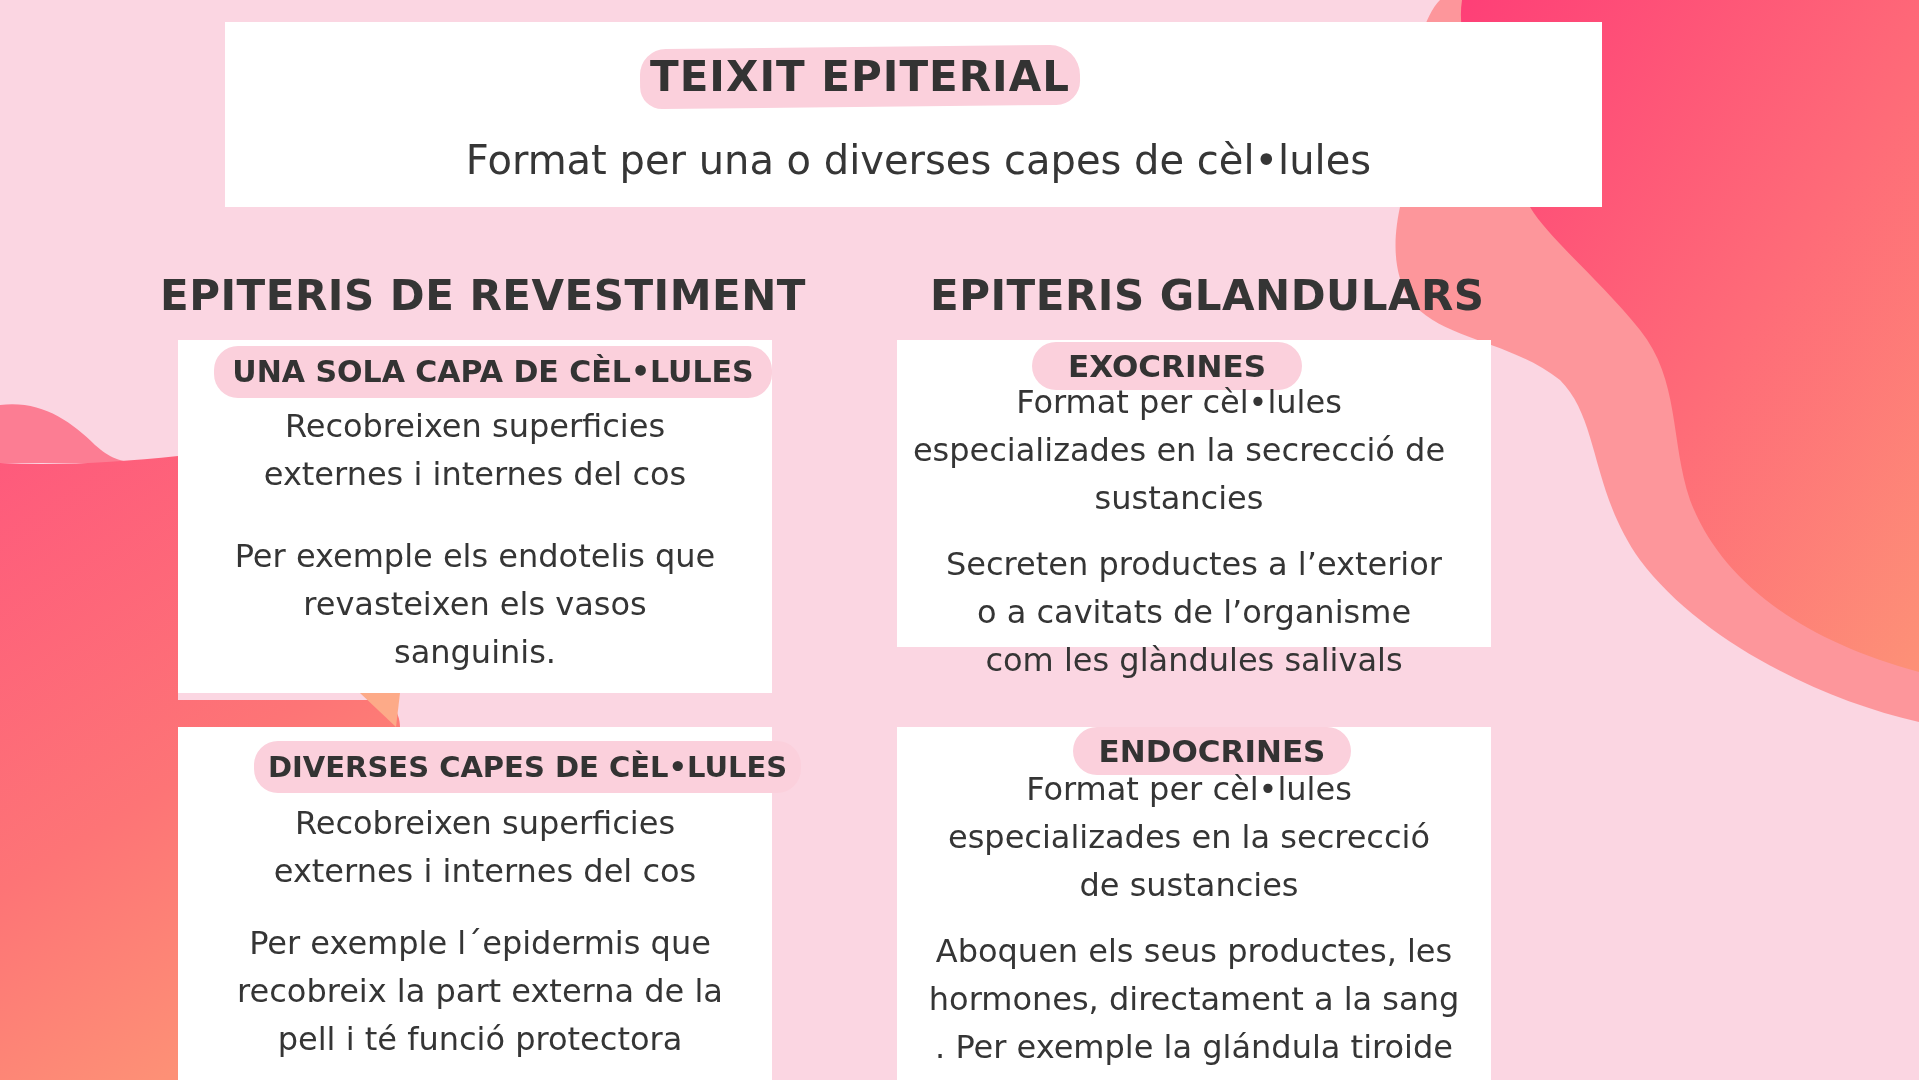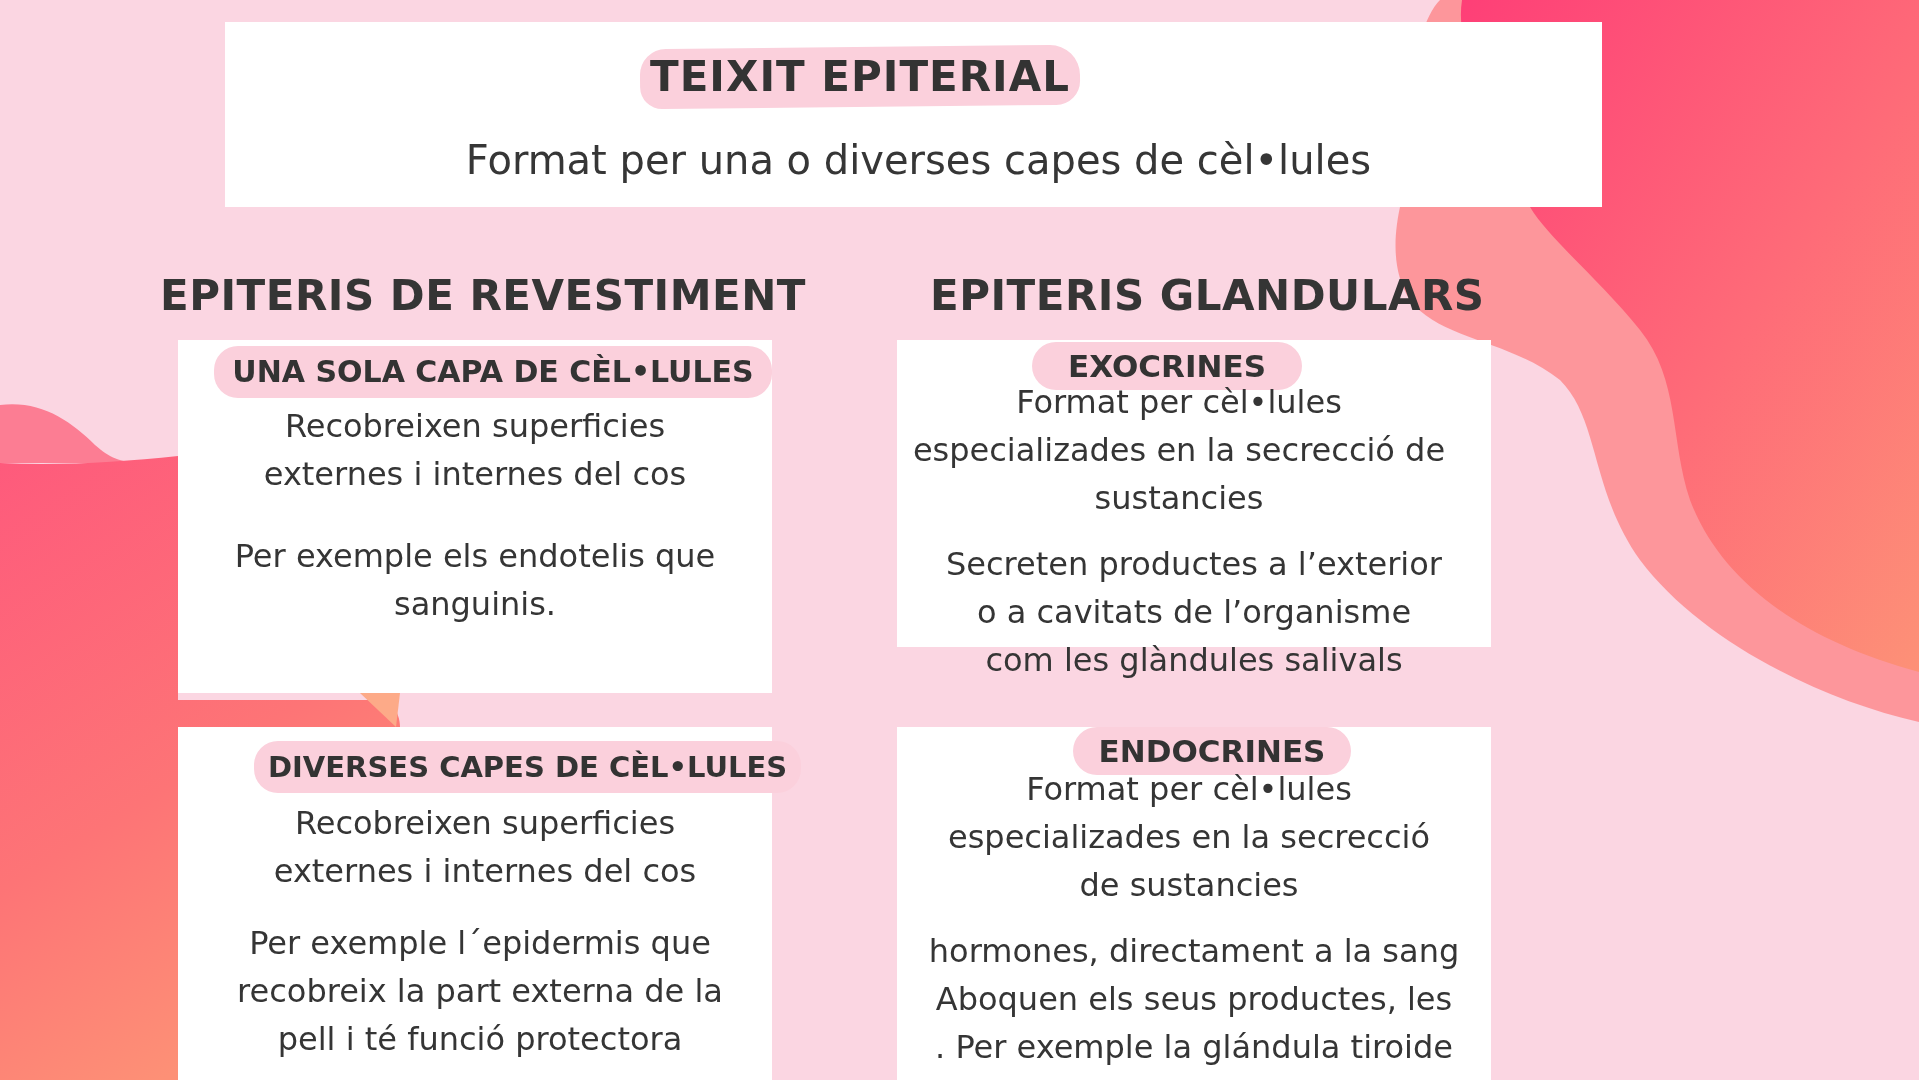--- a/index.html
+++ b/index.html
@@ -94,20 +94,21 @@
 <div class="card" style="left:178px; top:340px; width:594px; height:353px;">
   <div class="card-label-wrap" style="top:6px;">
     <span class="card-label" style="font-size:30px; padding:4px 18px;">UNA SOLA CAPA DE CÈL•LULES</span>
   </div>
   <div class="card-text" style="top:62px;">
     <span class="line">Recobreixen superficies</span>
     <span class="line">externes i internes del cos</span>
   </div>
   <div class="card-text" style="top:192px;">
     <span class="line">Per exemple els endotelis que</span>
+    <span class="line">revasteixen els vasos</span>
     <span class="line">sanguinis.</span>
   </div>
 </div>
 
 <div class="card" style="left:897px; top:340px; width:594px; height:307px;">
   <div class="card-label-wrap" style="top:2px; left:-90px;">
     <span class="card-label" style="padding:2px 36px;">EXOCRINES</span>
   </div>
   <div class="card-text" style="top:38px; left:-30px;">
     <span class="line">Format per cèl•lules</span>
@@ -139,17 +140,17 @@
 <div class="card" style="left:897px; top:727px; width:594px; height:360px;">
   <div class="card-label-wrap" style="top:0px;">
     <span class="card-label" style="padding:2px 26px;">ENDOCRINES</span>
   </div>
   <div class="card-text" style="top:38px; left:-10px;">
     <span class="line">Format per cèl•lules</span>
     <span class="line">especializades en la secrecció</span>
     <span class="line">de sustancies</span>
   </div>
   <div class="card-text" style="top:200px;">
+    <span class="line">Aboquen els seus productes, les</span>
     <span class="line">hormones, directament a la sang</span>
-    <span class="line">Aboquen els seus productes, les</span>
     <span class="line">. Per exemple la glándula tiroide</span>
   </div>
 </div>
 
 </body></html>

